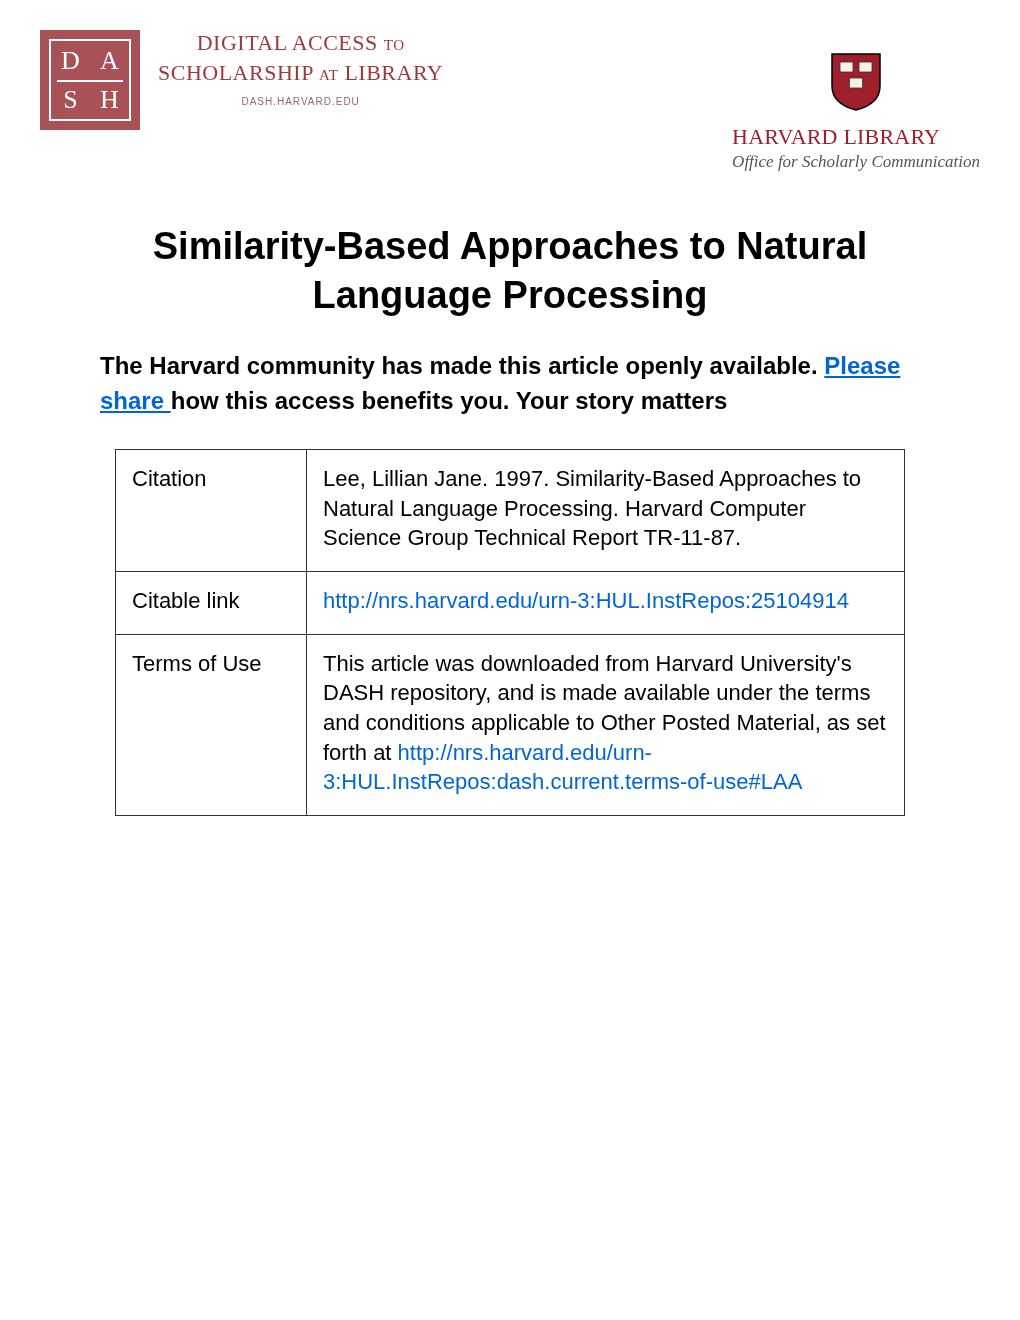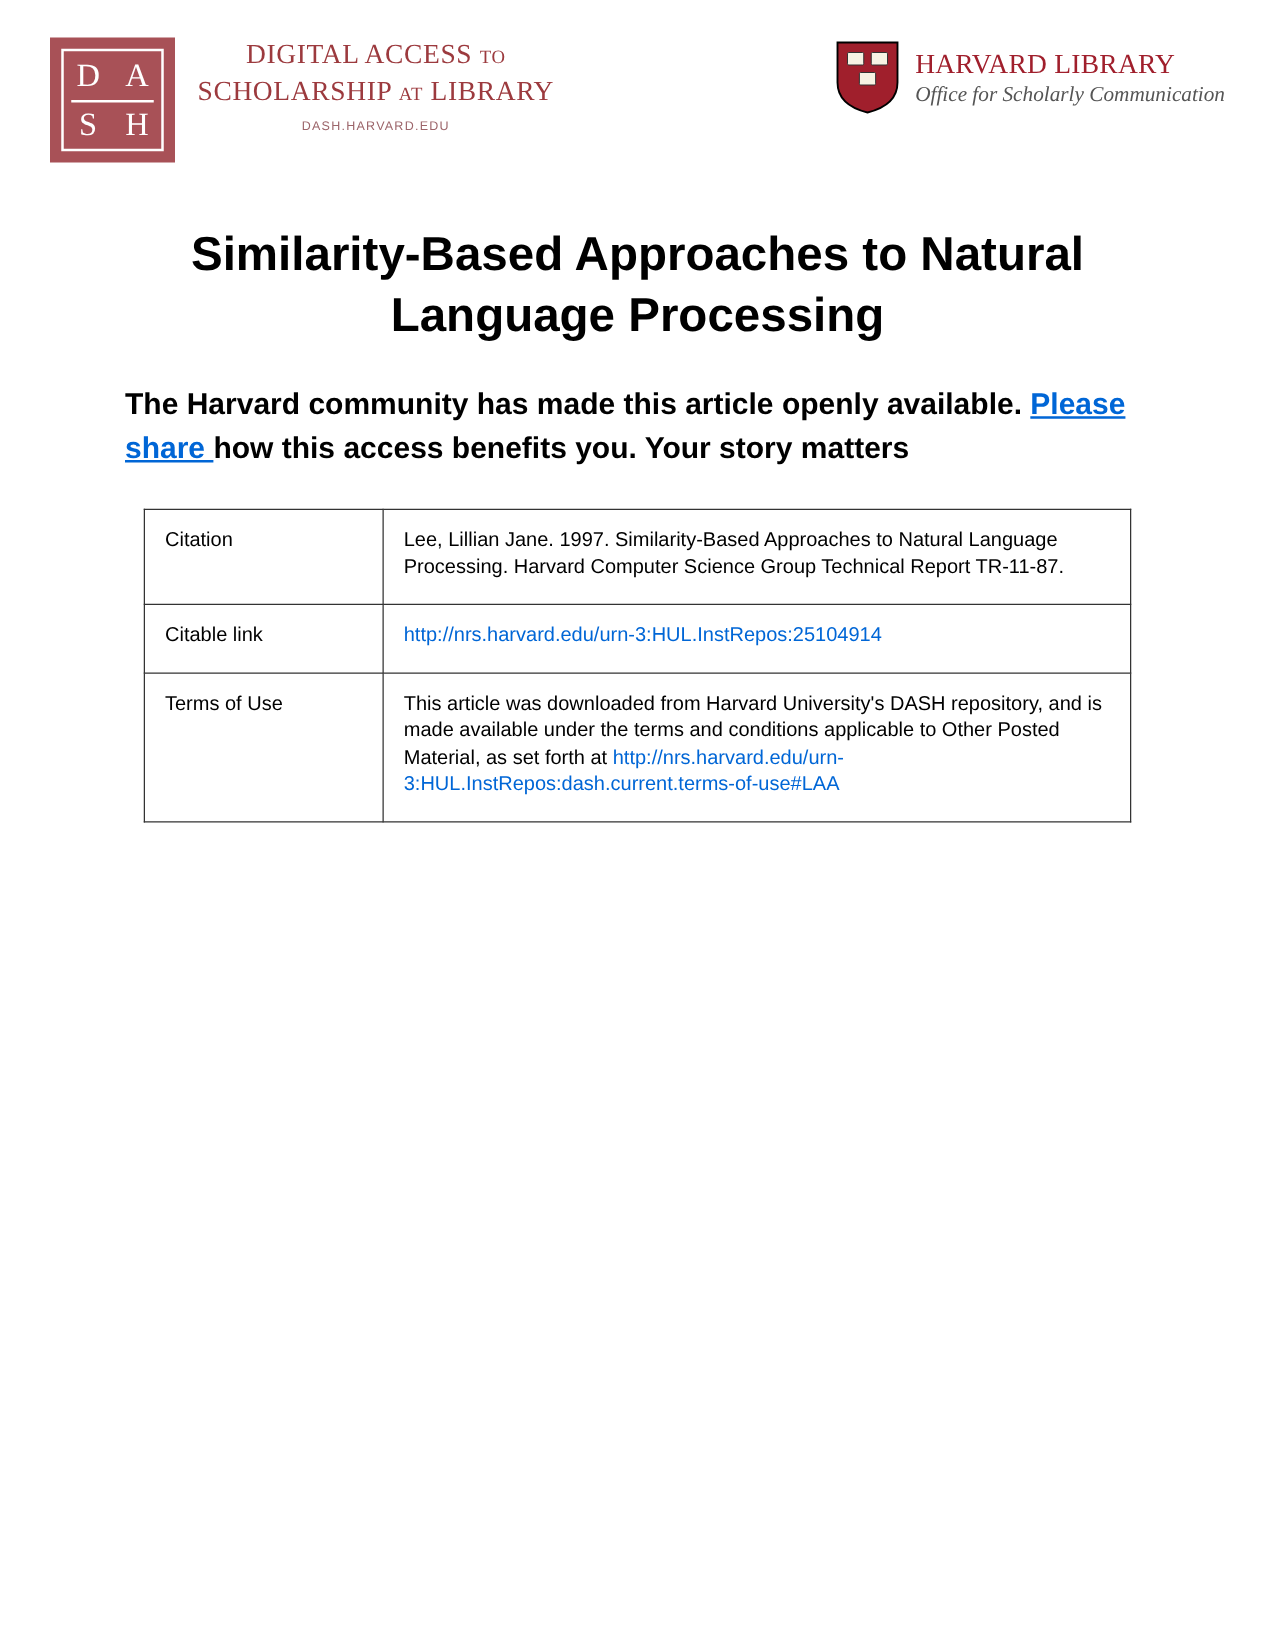--- a/index.html
+++ b/index.html
@@ -78,21 +78,22 @@
       font-family: "Helvetica Neue", Helvetica, Arial, sans-serif;
       color: #9c656a;
       font-size: 10px;
       letter-spacing: 1px;
       margin-top: 10px;
     }
     .harvard-block {
       display: flex;
       align-items: center;
       gap: 12px;
-      margin-top: 2px;
+      margin-top: 22px;
+      flex-direction: column;
     }
     .harvard-shield {
       width: 52px;
       height: 60px;
     }
     .harvard-text .line1 {
       color: #a01f2c;
       font-family: Georgia, 'Times New Roman', serif;
       font-size: 22px;
       letter-spacing: 0.2px;
@@ -126,21 +127,21 @@
     .meta-table {
       width: 790px;
       margin: 0 auto;
       border-collapse: collapse;
       border: 1px solid #333;
     }
     .meta-table td {
       border: 1px solid #333;
       padding: 14px 16px 18px;
       vertical-align: top;
-      font-size: 16px;
+      font-size: 22px;
       line-height: 1.35;
     }
     .meta-table td.label {
       width: 158px;
     }
     .meta-table a {
       color: #0066d6;
       text-decoration: none;
     }
   </style>

